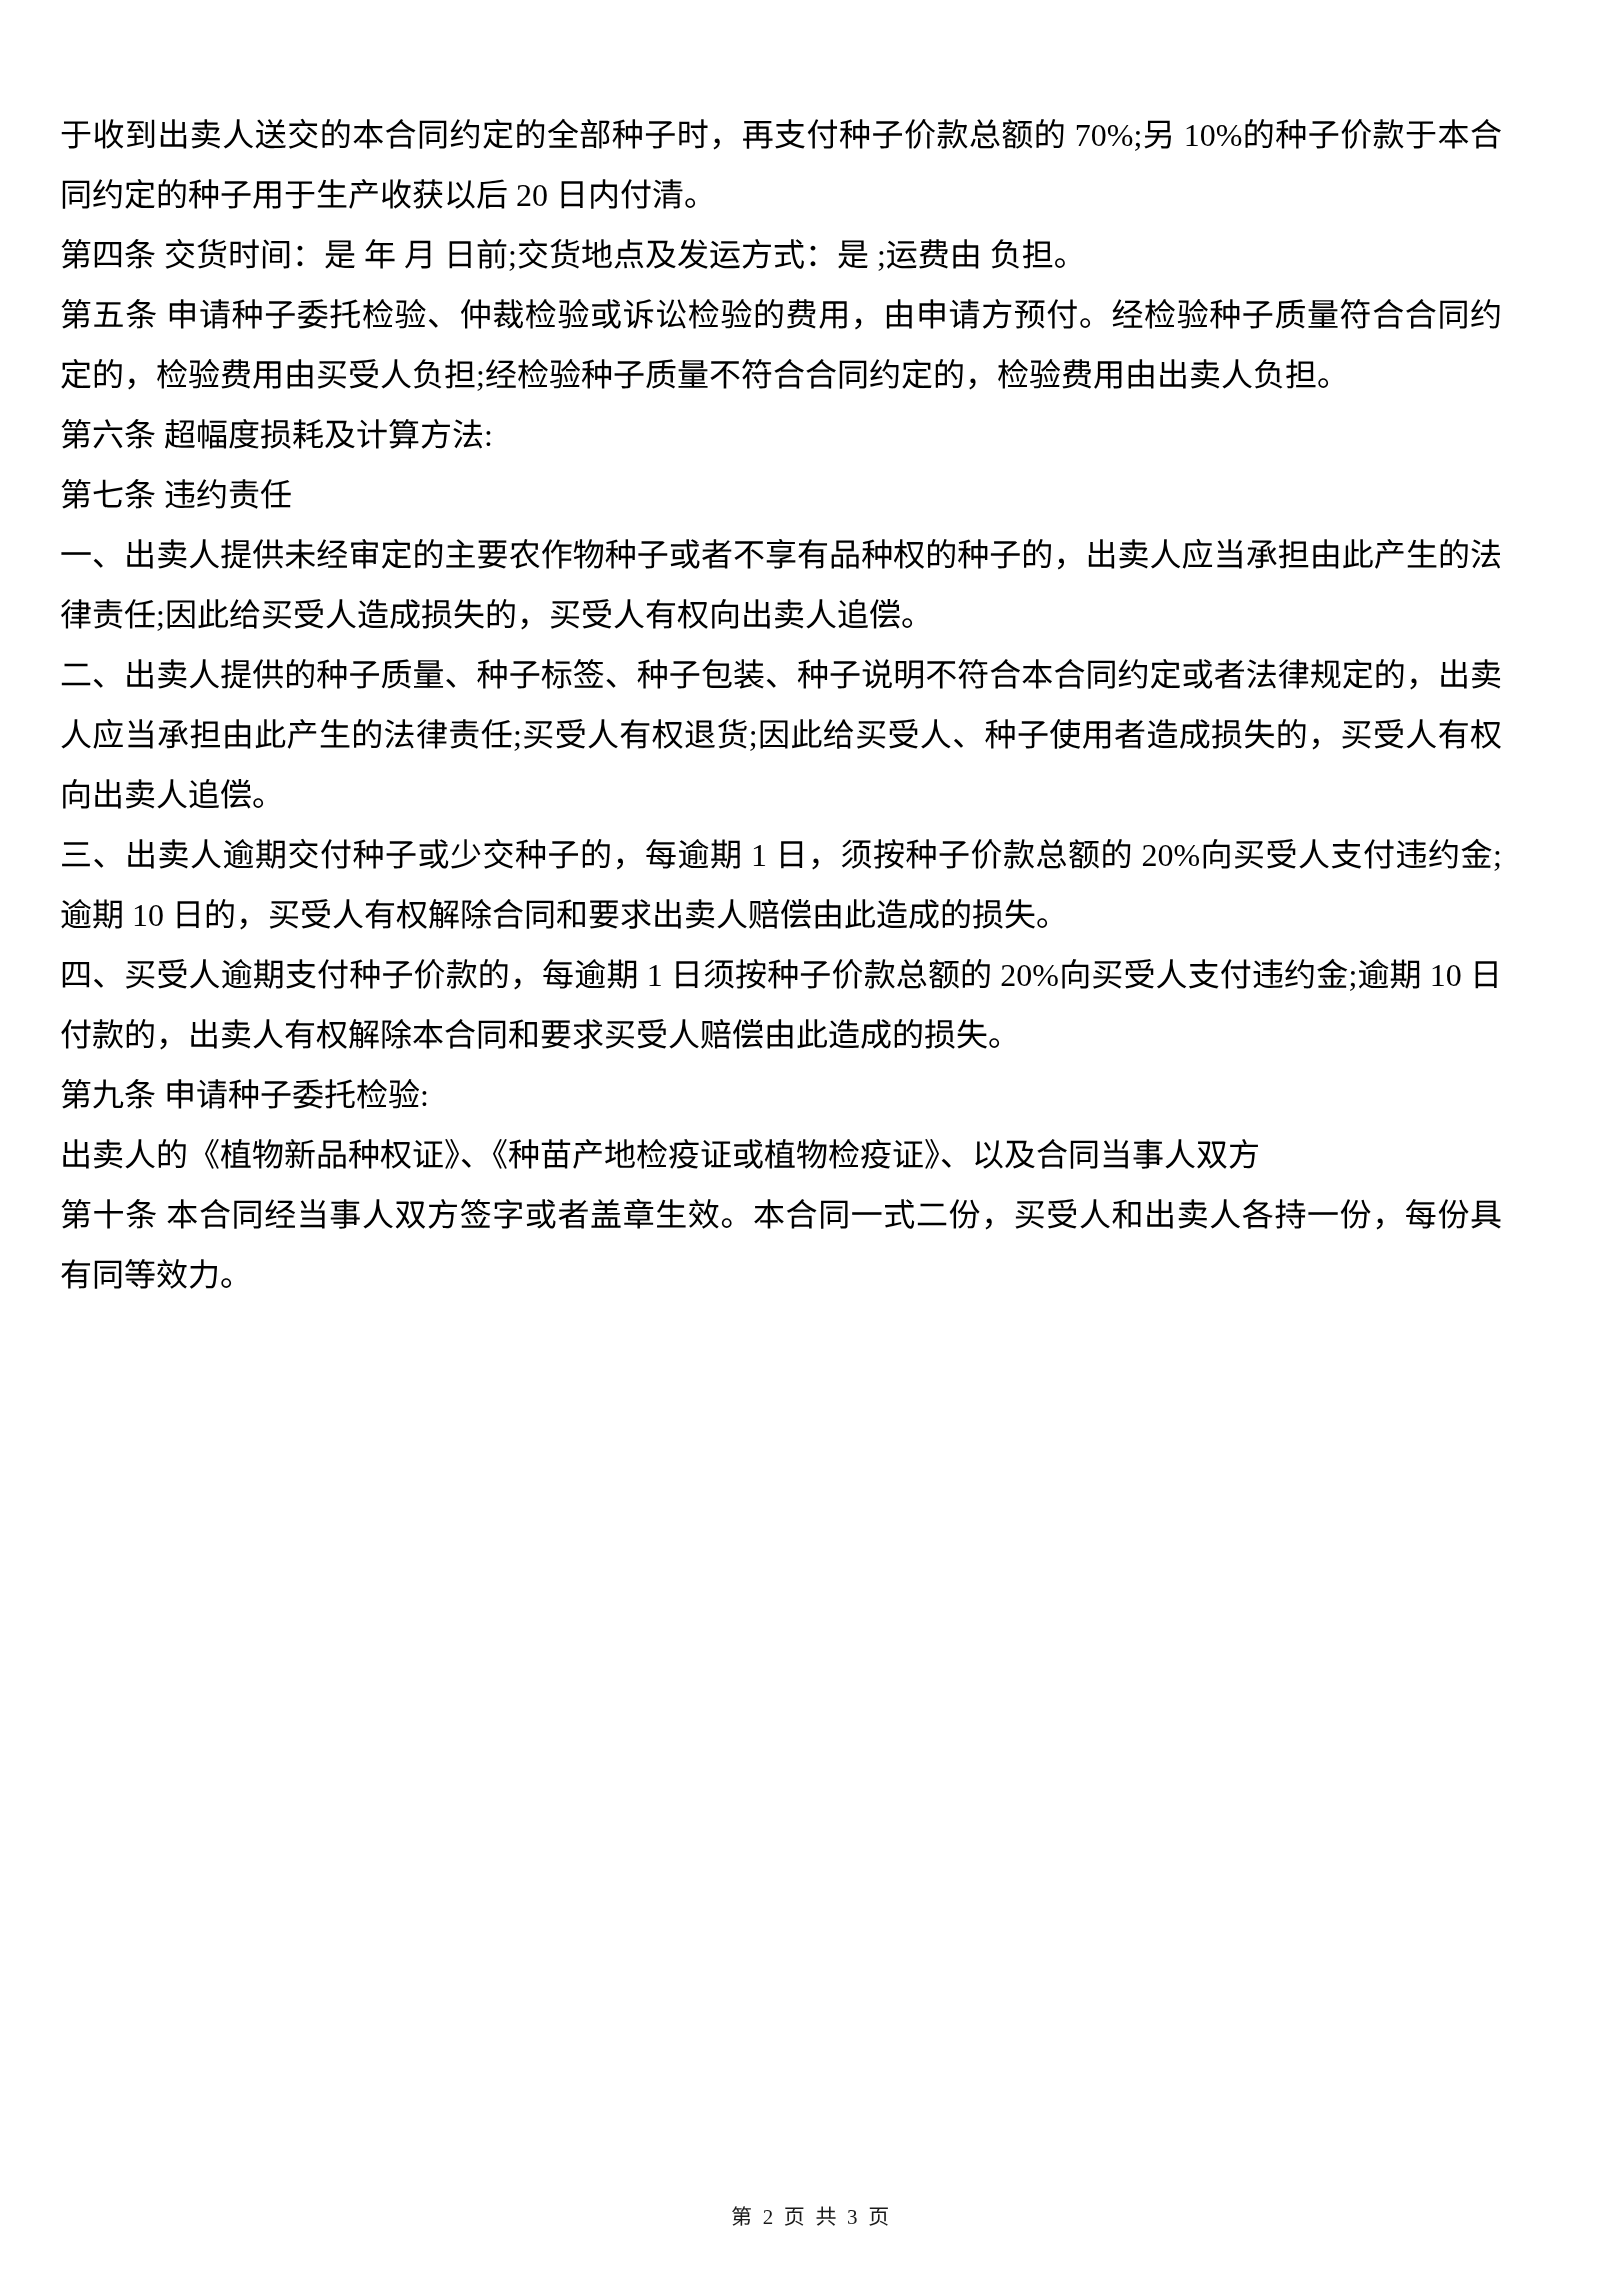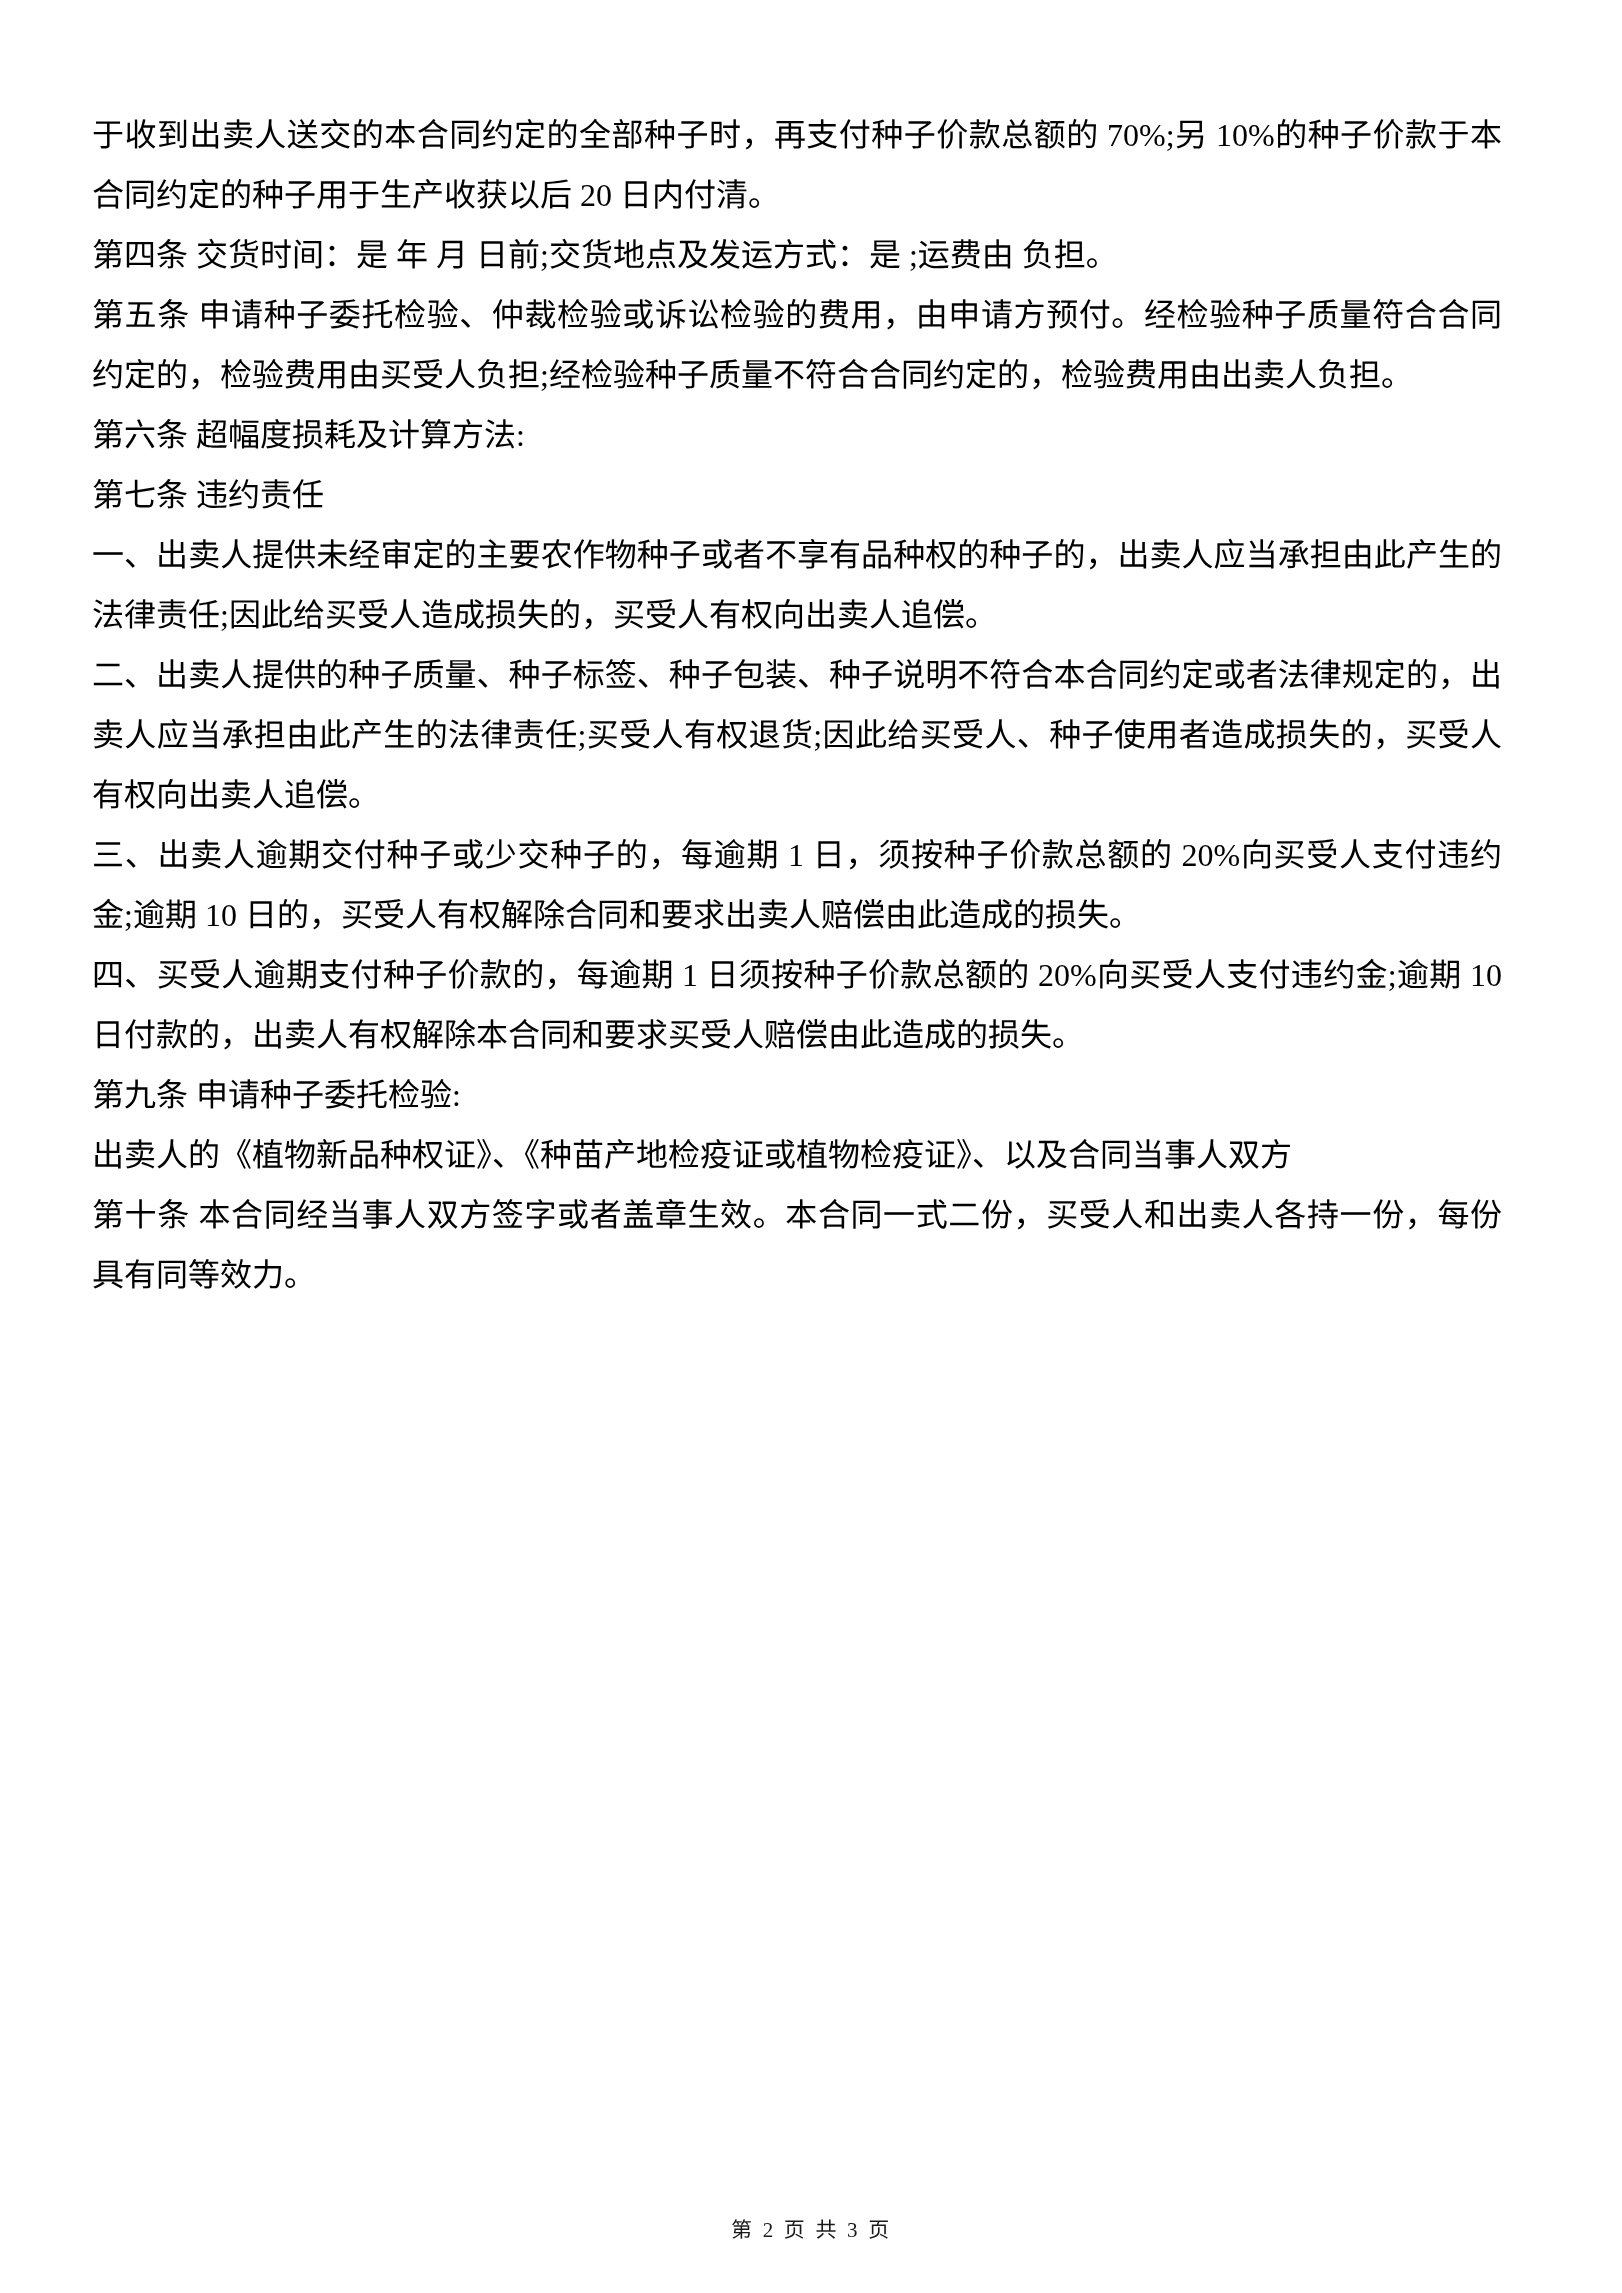--- a/index.html
+++ b/index.html
@@ -6,21 +6,21 @@
     margin: 0;
     padding: 0;
     background: #ffffff;
   }
   .page {
     position: relative;
     width: 1623px;
     height: 2294px;
     background: #ffffff;
     box-sizing: border-box;
-    padding: 105px 121px 0 92px;
+    padding: 105px 121px 0 60px;
     font-family: "Liberation Serif", "DejaVu Serif", serif;
     color: #000000;
     overflow: hidden;
   }
   .content {
     width: 100%;
   }
   .content p {
     margin: 0;
     padding: 0;
@@ -28,21 +28,21 @@
     line-height: 60px;
     text-align: justify;
     text-justify: inter-ideograph;
     word-break: break-all;
     color: #000000;
   }
   .page-footer {
     position: absolute;
     left: 0;
     right: 0;
-    bottom: 51px;
+    bottom: 64px;
     text-align: center;
     font-size: 21px;
     letter-spacing: 2.7px;
     color: #1a1a1a;
     font-family: "Liberation Serif", "DejaVu Serif", serif;
   }
 </style>
 </head>
 <body>
 

